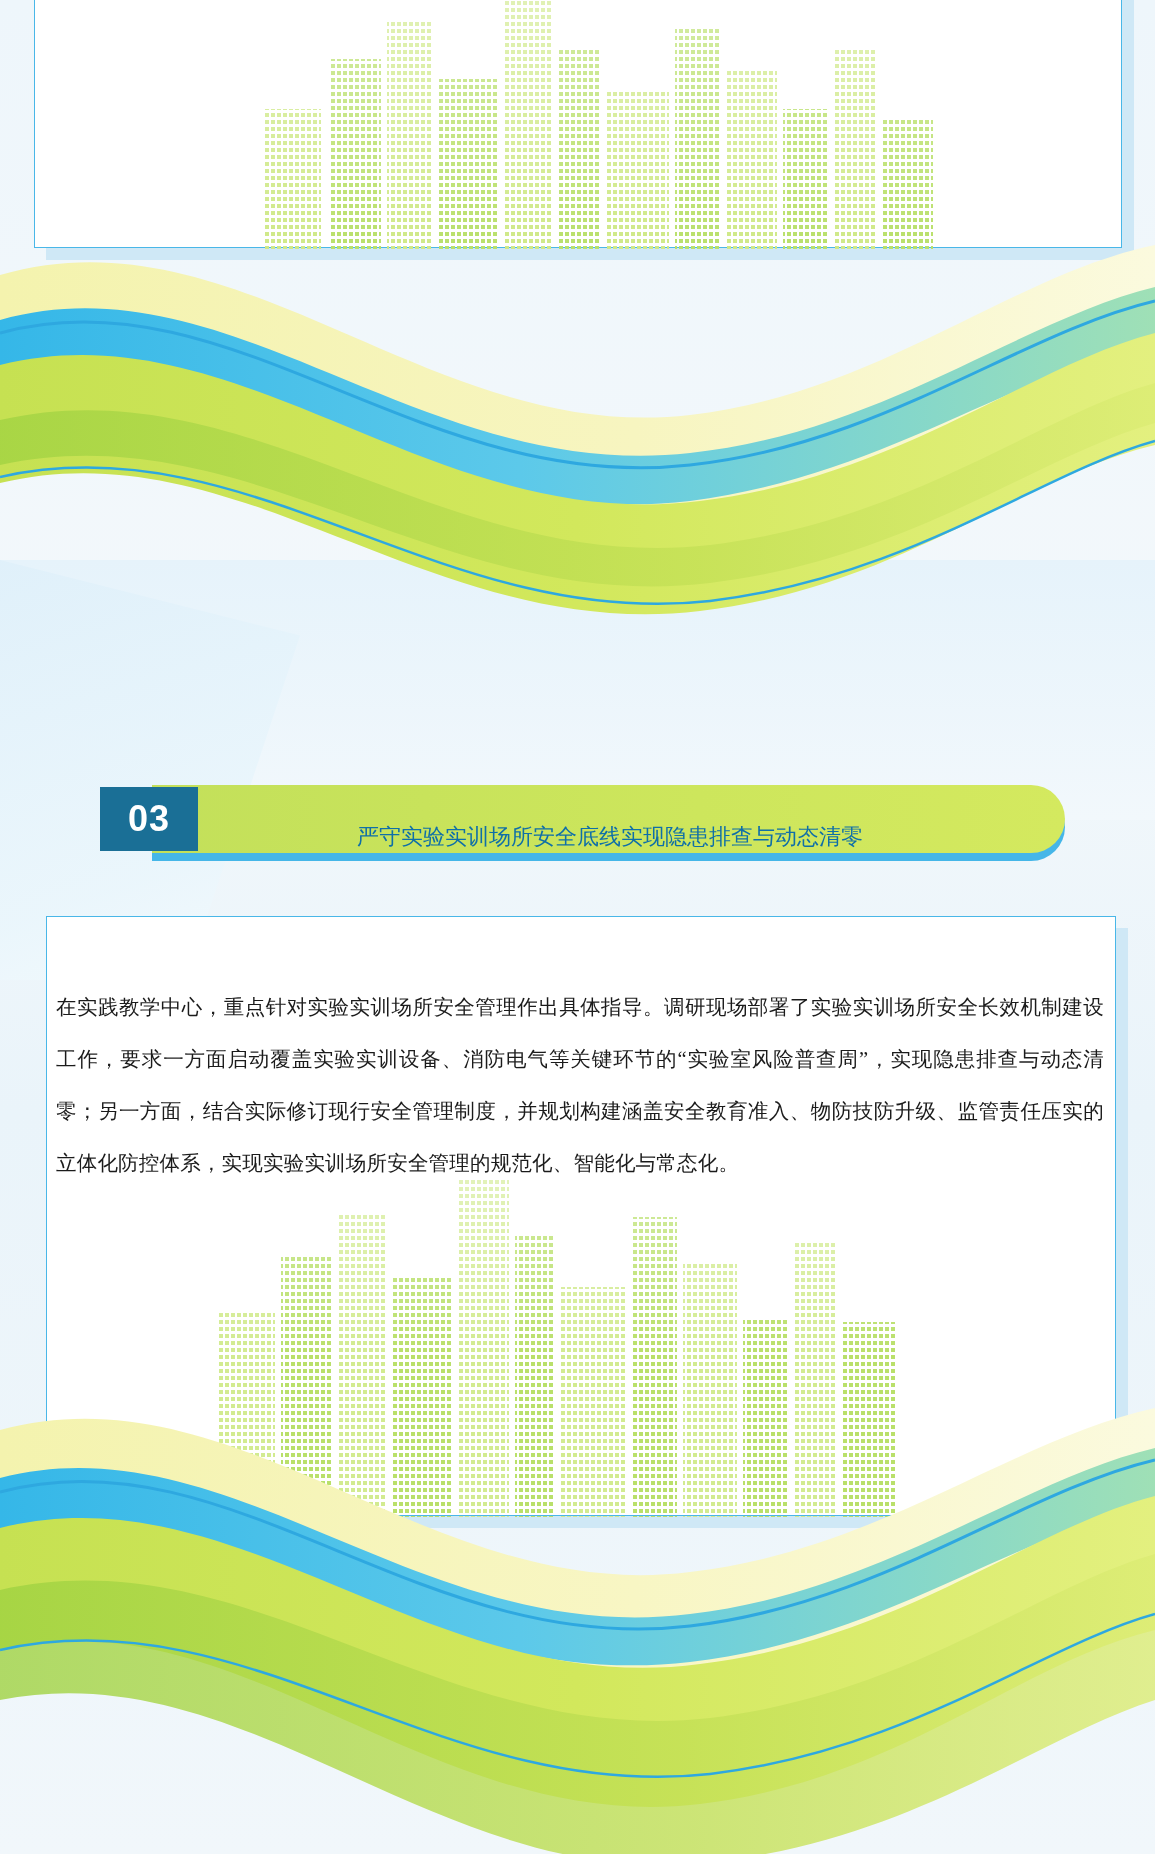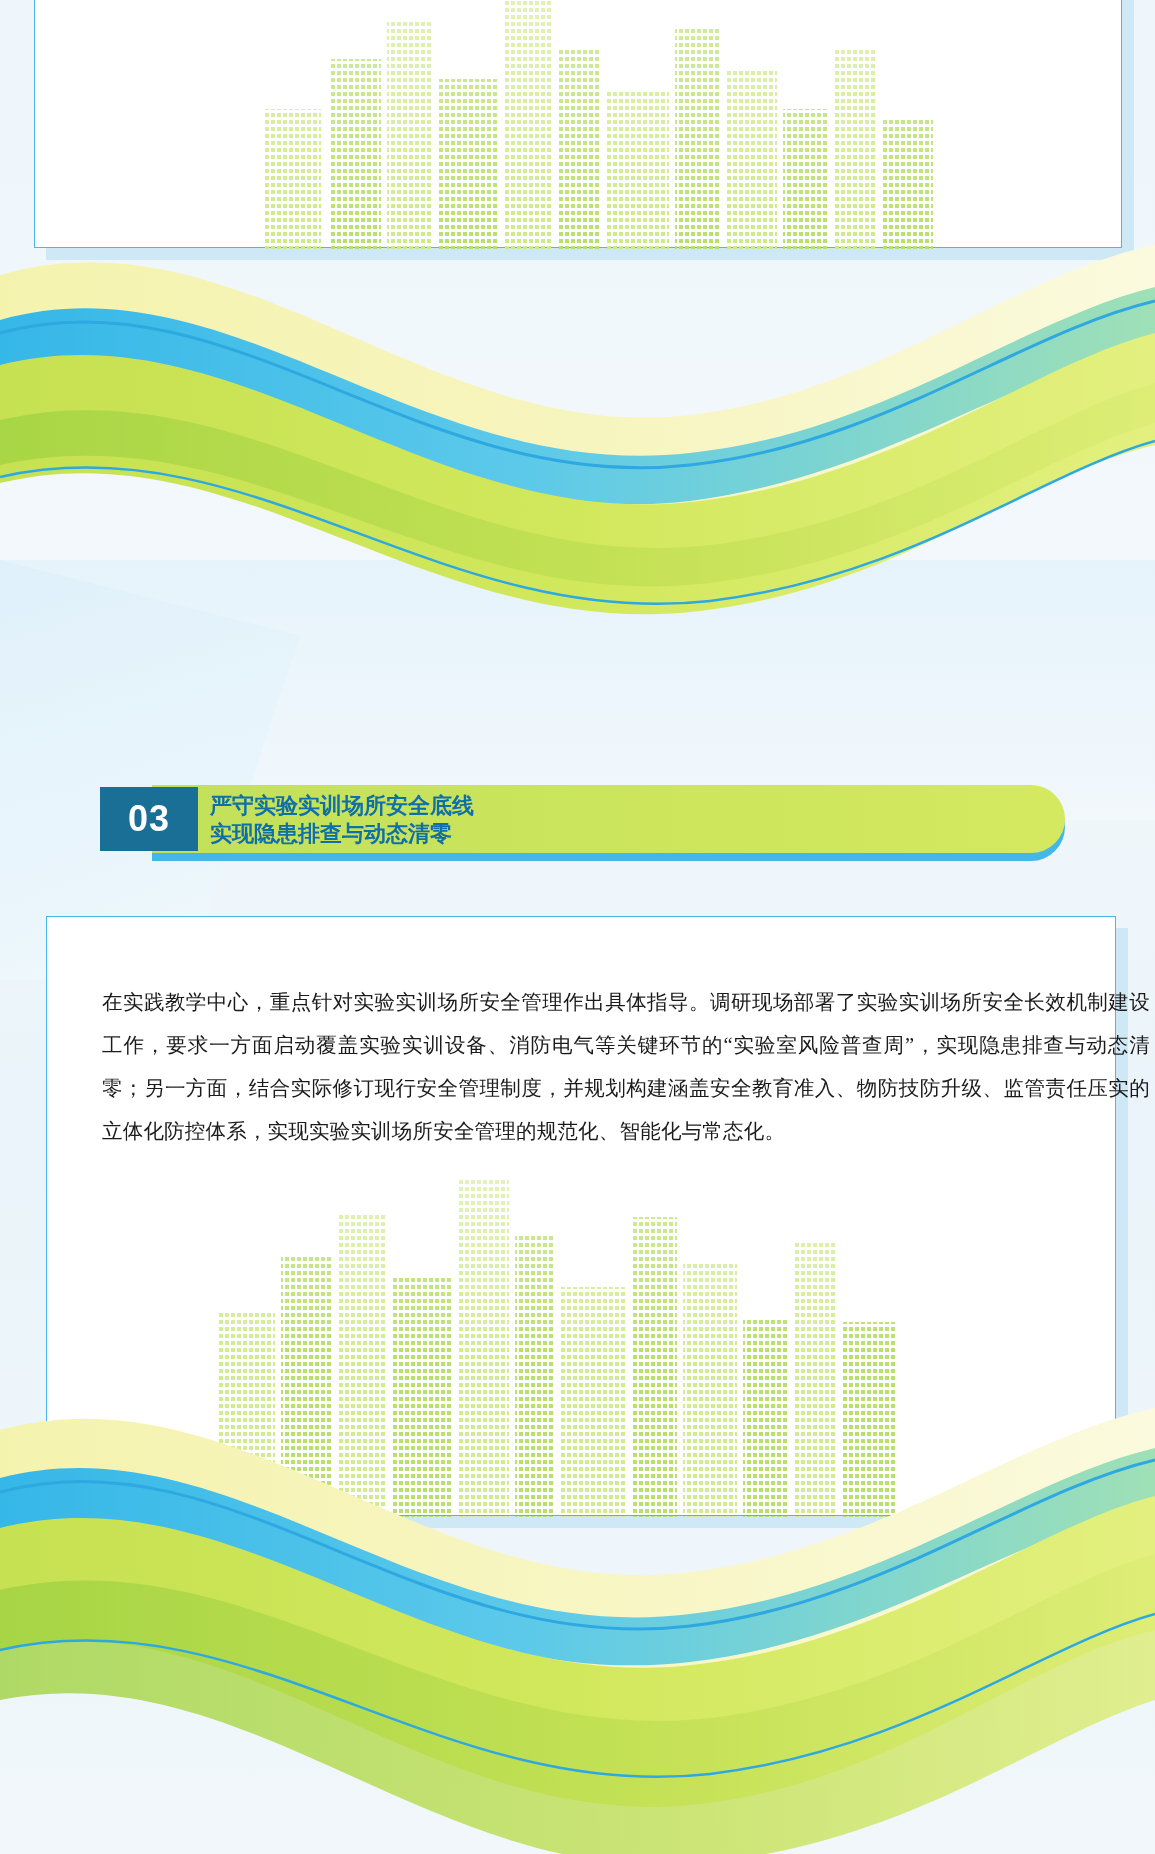--- a/index.html
+++ b/index.html
@@ -83,46 +83,45 @@
     font-weight: bold;
     letter-spacing: 1px;
   }
   #section-title {
     position: absolute;
     left: 110px;
     top: 4px;
     width: 800px;
     height: 62px;
     display: flex;
-    flex-direction: column;
-    align-items: flex-start;
+    flex-direction: row;
+    align-items: flex-end;
     justify-content: center;
     color: #0f6fa8;
-    font-weight: bold;
+    font-weight: normal;
     font-size: 22px;
     line-height: 28px;
     text-align: center;
   }
 
   
   #body-card-shadow { left: 58px; top: 928px; width: 1070px; height: 600px; }
   #body-card { left: 46px; top: 916px; width: 1070px; height: 600px; }
 
   #body-text {
     position: absolute;
     left: 56px;
     top: 960px;
     width: 1048px;
     color: #1b1b1b;
     font-size: 20.5px;
-    line-height: 43px;
+    line-height: 52px;
     text-align: justify;
     letter-spacing: 0.2px;
     font-family: "Liberation Serif", "DejaVu Serif", serif;
-    margin-left: 46px;
   }
 
   
   .wave-wrap {
     position: absolute;
     left: 0;
     width: 1155px;
     pointer-events: none;
   }
   #wave-top { top: 215px; height: 420px; }

